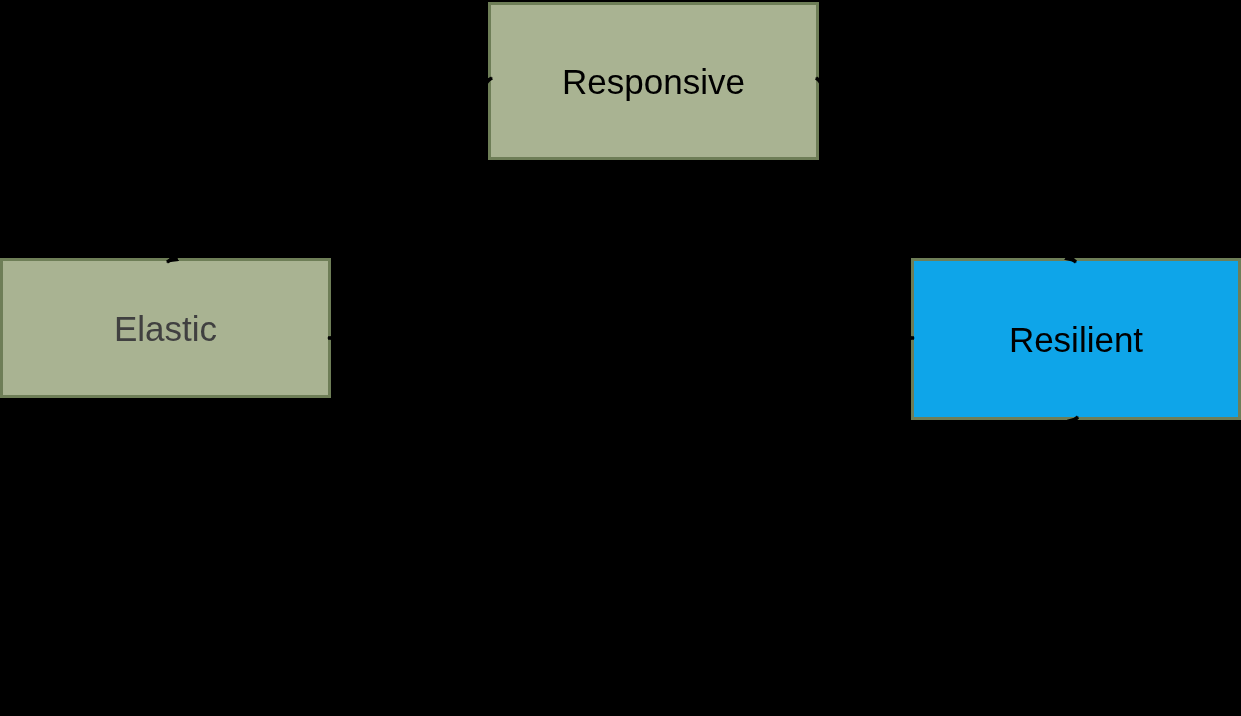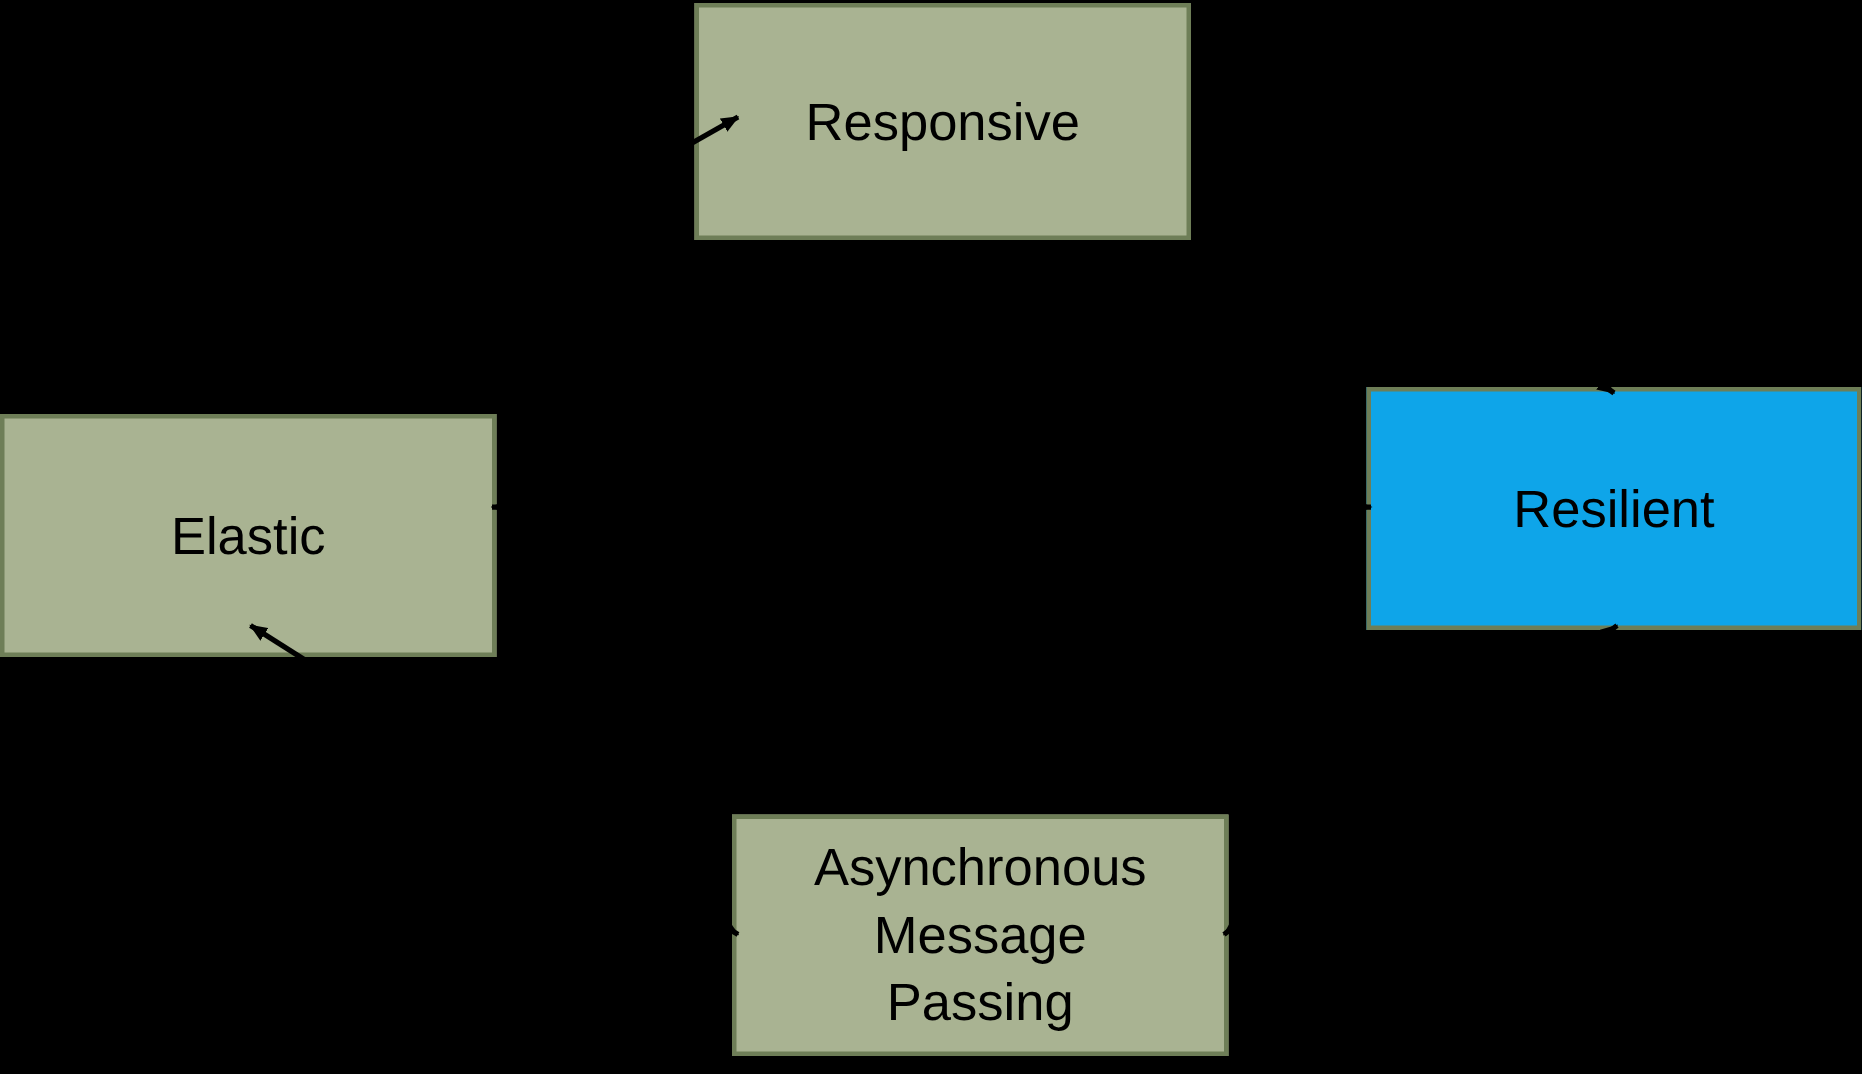--- a/index.html
+++ b/index.html
@@ -38,39 +38,32 @@
     width: 1241px;
     height: 716px;
     pointer-events: none;
   }
 </style>
 </head>
 <body>
 
 <div id="canvas">
 
-  <div class="node" id="node-responsive" style="left: 463px; top: 2px; width: 331px; height: 158px; background: rgb(169, 179, 146); border-color: rgb(110, 126, 87); color: rgb(0, 0, 0);">
+  <div class="node" id="node-responsive" style="left: 488px; top: 2px; width: 331px; height: 158px; background: rgb(169, 179, 146); border-color: rgb(110, 126, 87); color: rgb(0, 0, 0);">
     <span class="label">Responsive</span>
   </div>
 
-  <div class="node" id="node-elastic" style="left: 0px; top: 276px; width: 331px; height: 162px; background: rgb(169, 179, 146); border-color: rgb(110, 126, 87); color: #000000;">
+  <div class="node" id="node-elastic" style="left: 0px; top: 258px; width: 331px; height: 140px; background: rgb(169, 179, 146); border-color: rgb(110, 126, 87); color: #404040;">
     <span class="label">Elastic</span>
   </div>
 
   <div class="node" id="node-resilient" style="left: 911px; top: 258px; width: 330px; height: 162px; background: #0ea5e9; border-color: rgb(110, 126, 87); color: rgb(0, 0, 0);">
     <span class="label">Resilient</span>
   </div>
 
-  <div class="node" id="node-async" style="left: 488px; top: 543px; width: 331px; height: 161px; background: rgb(169, 179, 146); border-color: rgb(110, 126, 87); color: rgb(0, 0, 0);">
-    <span class="label">
-      <span style="display:block">Asynchronous</span>
-      <span style="display:block">Message</span>
-      <span style="display:block">Passing</span>
-    </span>
-  </div>
 
   <svg id="edge-layer" viewBox="0 0 1241 716" xmlns="http://www.w3.org/2000/svg">
       <defs>
         <marker id="arrow-end" markerWidth="12" markerHeight="10" refX="11" refY="5" orient="auto" markerUnits="userSpaceOnUse">
           <path d="M0,0 L12,5 L0,10 z" fill="#000000"></path>
         </marker>
         <marker id="arrow-start" markerWidth="12" markerHeight="10" refX="11" refY="5" orient="auto-start-reverse" markerUnits="userSpaceOnUse">
           <path d="M0,0 L12,5 L0,10 z" fill="#000000"></path>
         </marker>
       </defs>

